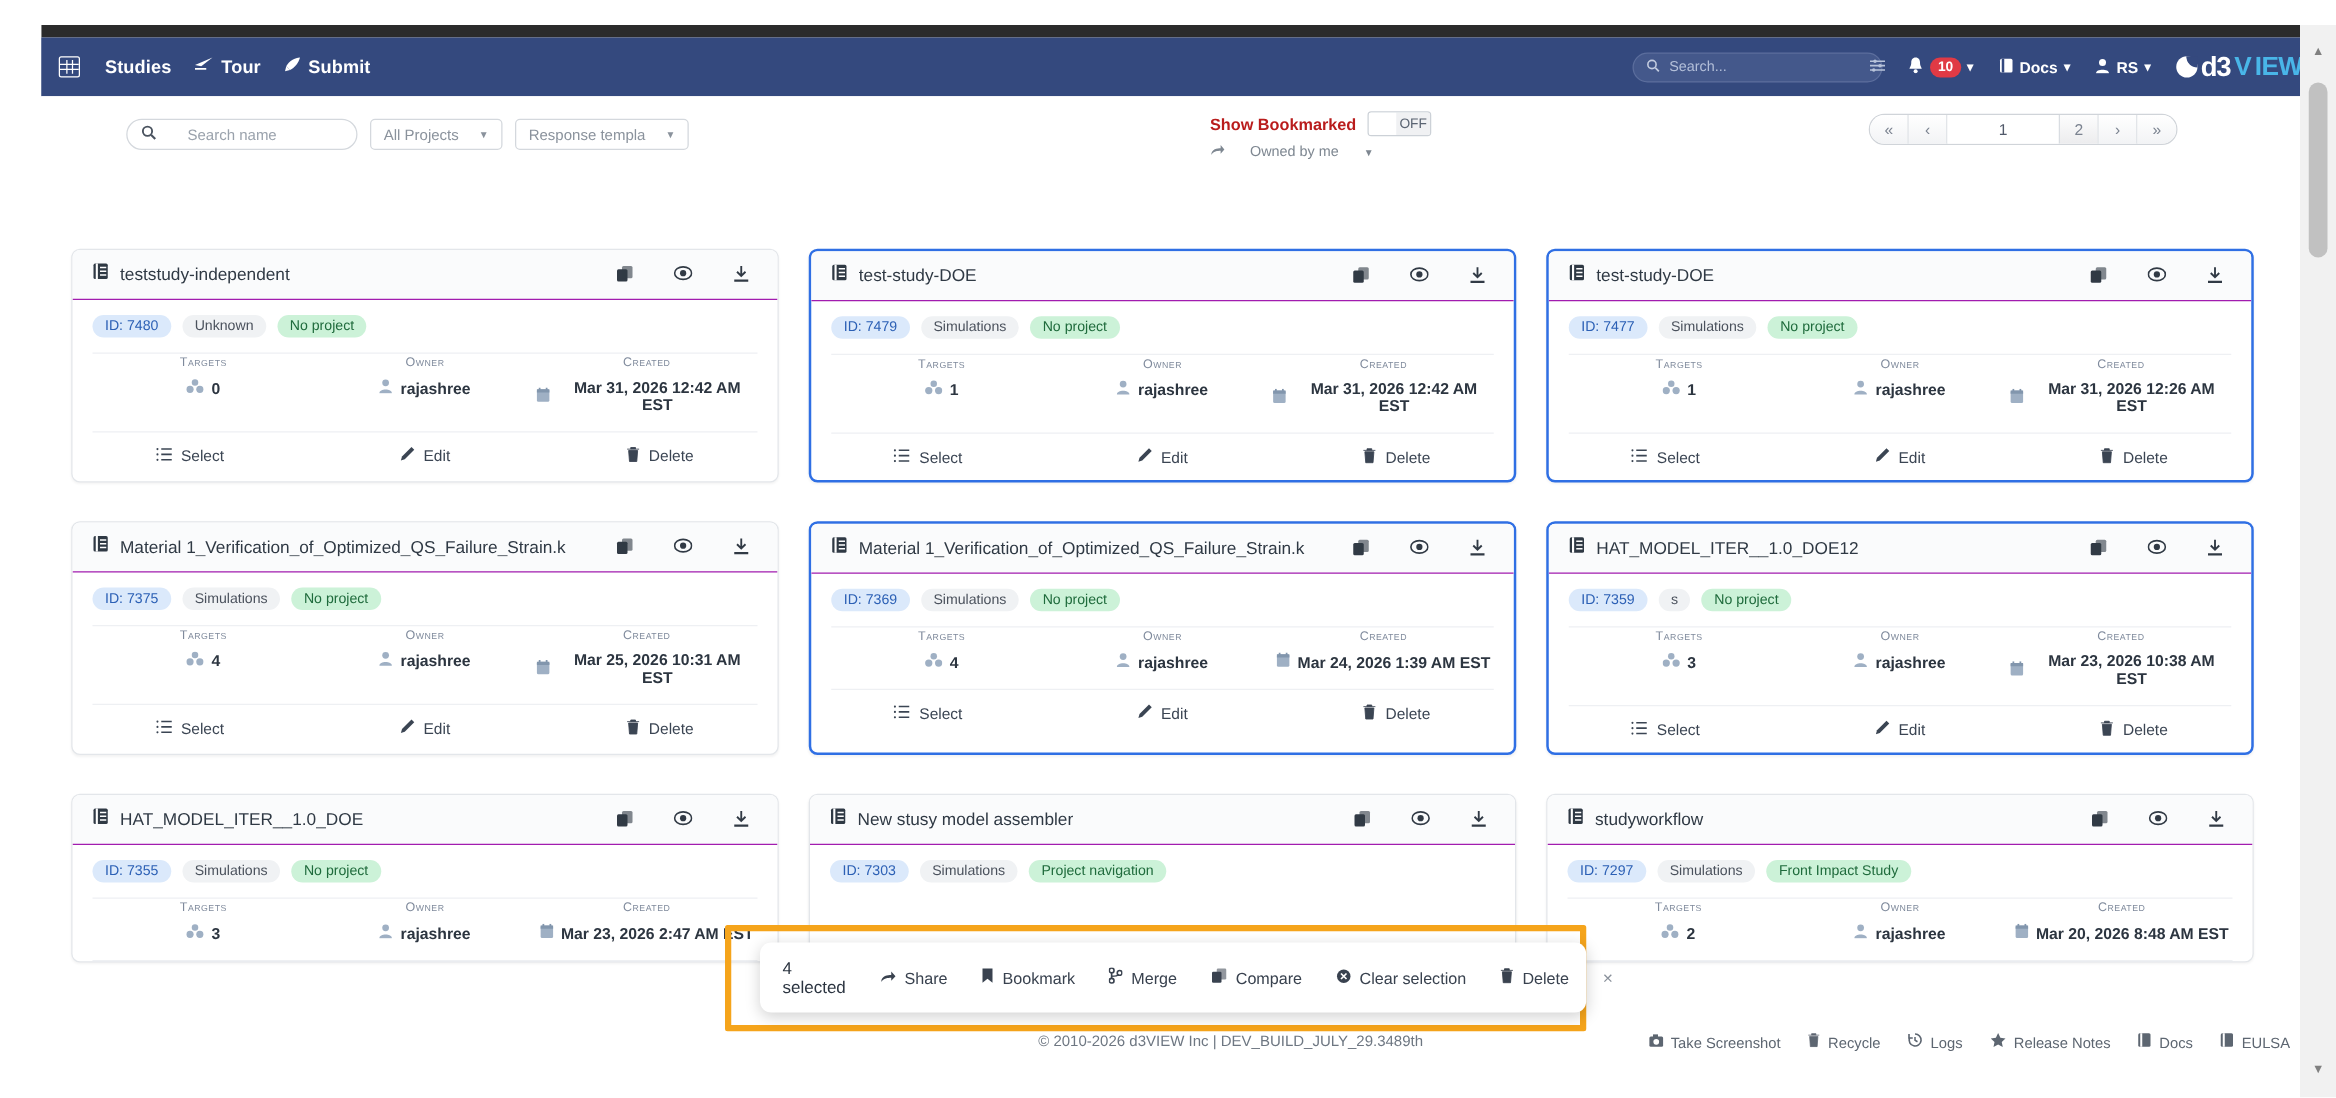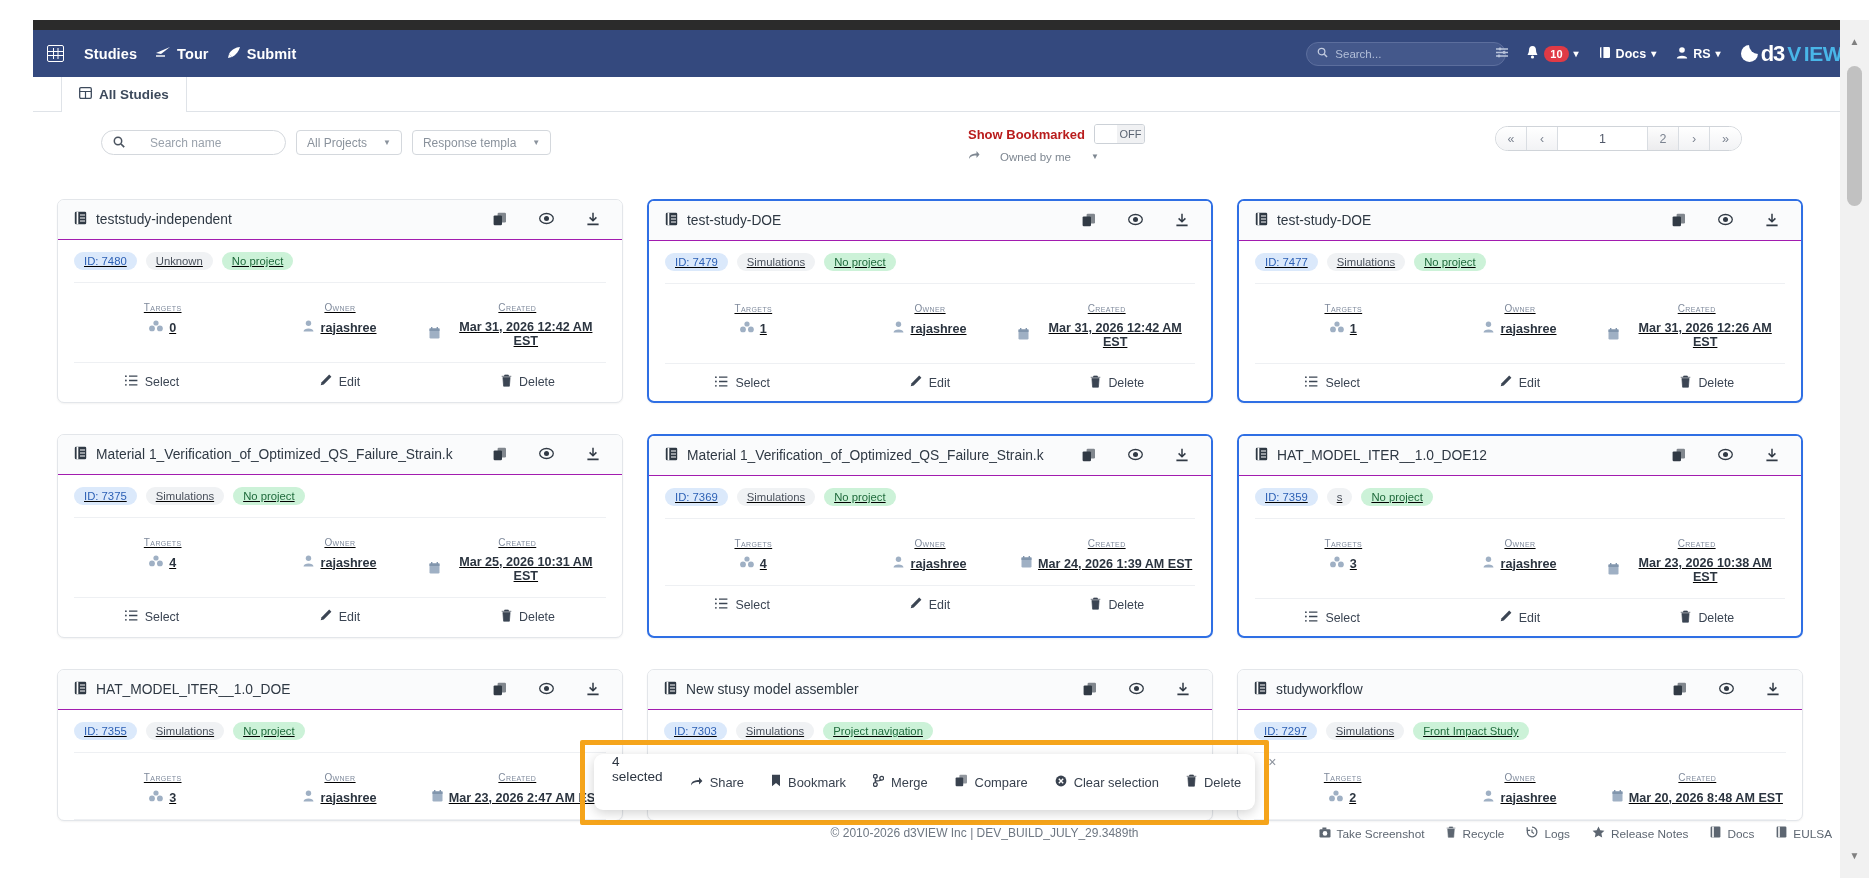--- a/index.html
+++ b/index.html
@@ -129,52 +129,52 @@
   }
   .card.selected { border:2px solid #2f6fe4; }
   .card-head {
     height:40px; background:#fafbfc; border-bottom:1px solid #a21caf;
     display:flex; align-items:center; padding:0 16px; gap:9px;
   }
   .card-title { font-size:13.8px; color:#2f3944; flex:1; white-space:nowrap; overflow:hidden; }
   .card-head-icons { display:flex; gap:32px; align-items:center; padding-right:6px; }
   .hic { color:#313a45; font-size:13px; cursor:pointer; line-height:1; }
 
-  .card-body { padding:12px 16px 0 16px;text-decoration:underline; }
+  .card-body { padding:12px 16px 0 16px; }
   .chips { display:flex; gap:9px; align-items:center; }
   .chip { font-size:11.3px; border-radius:11px; padding:3px 10px; white-space:nowrap; }
   .chip.id { background:#dbe9fb; color:#2c60b5; }
   .chip.type { background:#f0f2f4; color:#4a515c; }
   .chip.proj { background:#ccf2d8; color:#1f6b3c; }
 
   .meta {
     margin-top:12px; border-top:1px solid #eef0f3; border-bottom:1px solid #eef0f3;
-    padding:19px 0 14px 0; display:grid; grid-template-columns:1fr 1fr 1fr;
+    padding:2px 0 14px 0; display:grid; grid-template-columns:1fr 1fr 1fr;
   }
   .m-col { text-align:center; }
   .m-lab { font-size:10px; color:#7f8a9c; letter-spacing:.4px; font-variant:small-caps; text-transform:capitalize; }
   .m-val { margin-top:7px; font-size:12.6px; font-weight:bold; color:#2c3540;
            display:flex; align-items:center; justify-content:center; gap:6px; }
   .m-ico { color:#9fb0c4; font-size:12px; }
 
   .card-foot {
     height:37px; display:grid; grid-template-columns:1fr 1fr 1fr; align-items:center;
   }
   .fbtn { display:flex; align-items:center; justify-content:center; gap:7px;
           font-size:12.4px; color:#3b4553; cursor:pointer; }
 
   
   .sel-highlight {
     position:absolute; left:580px; top:740px; width:689px; height:85px;
     border:5px solid #f5a41b; border-radius:2px; z-index:40;
   }
   .sel-bar {
-    position:absolute; left:594px; top:754px; width:661px; height:56px;
+    position:absolute; left:608px; top:754px; width:661px; height:56px;
     background:#fff; border-radius:9px; box-shadow:0 3px 12px rgba(0,0,0,.18);
-    display:flex; padding:0 18px; gap:27px; z-index:41;
+    display:flex; align-items:center; padding:0 18px; gap:27px; z-index:41;
   }
   .sel-count { font-size:13.6px; color:#2b3440; font-weight:normal; }
   .sel-act { display:flex; align-items:center; gap:7px; font-size:12.9px; color:#39424f; cursor:pointer; white-space:nowrap; }
   .sel-close { margin-left:auto; font-size:14px; color:#8a919b; cursor:pointer; }
 
   
   .footer { position:absolute; left:33px; top:820px; width:1807px; height:35px; }
   .copyright { position:absolute; left:50%; transform:translateX(-50%); top:6px;
                font-size:12px; color:#6e7782; white-space:nowrap;margin-left:48px; }
   .foot-links { position:absolute; right:8px; top:6px; display:flex; gap:22px; }
@@ -283,31 +283,20 @@
         <span class="logo-d3">d3</span>
         <span class="logo-view">V</span>
         <span class="logo-view sm">IEW</span>
         <span class="logo-x">x</span>
       </div>
     </div>
   </div>
 
   <div class="content">
 
-    <div class="tabstrip">
-      <div class="tab">
-        <span class="tab-ico">
-          <svg width="13" height="12" viewBox="0 0 13 12">
-              <rect x="0.7" y="0.7" width="11.6" height="10.6" rx="1.2" fill="none" stroke="#3d4a5c" stroke-width="1.3"></rect>
-              <path d="M0.7 4.5 H12.3 M6.5 4.5 V11.3" stroke="#3d4a5c" stroke-width="1.2"></path>
-            </svg>
-        </span>
-        <span>All Studies</span>
-      </div>
-    </div>
 
     <div class="toolbar">
       <div class="filter-group">
         <div class="search-name">
           <span>
             <svg width="12" height="12" viewBox="0 0 12 12">
                 <circle cx="5" cy="5" r="3.7" fill="none" stroke="#4a535f" stroke-width="1.5"></circle>
                 <path d="M8 8 L11.2 11.2" stroke="#4a535f" stroke-width="1.7"></path>
               </svg>
           </span>

